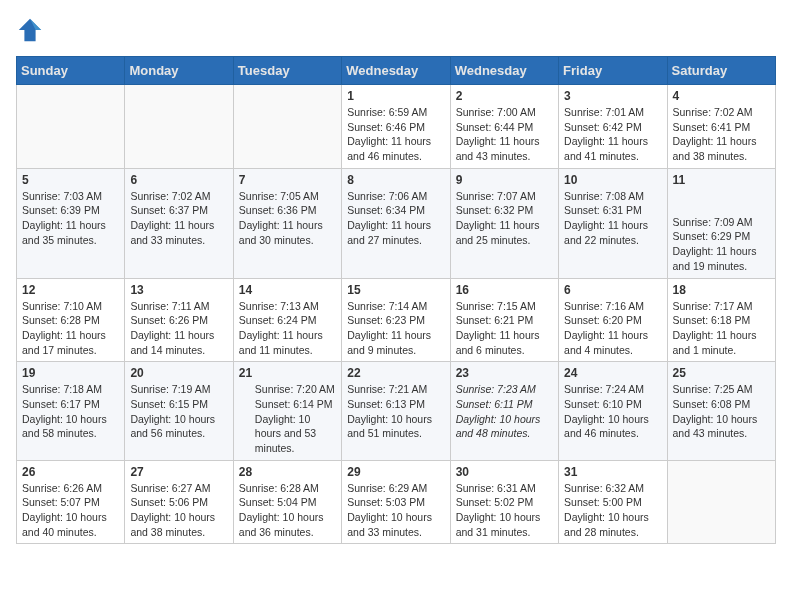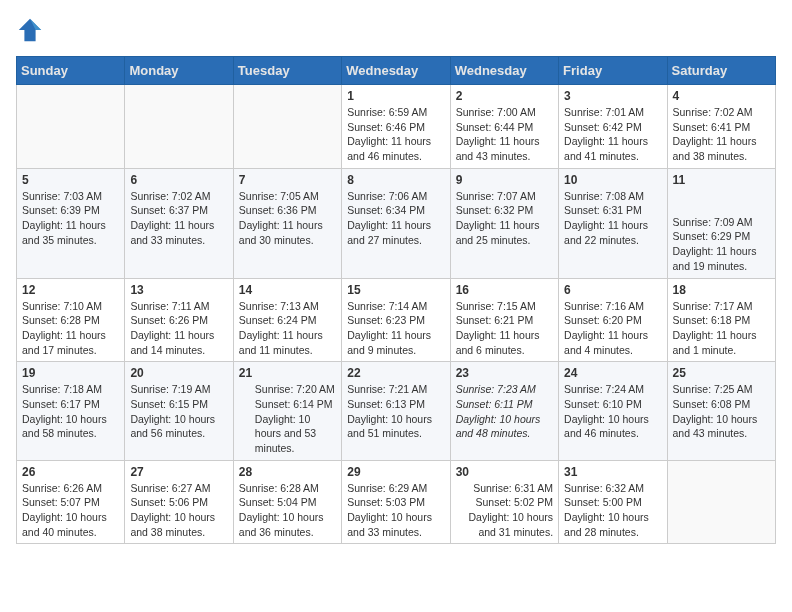--- a/index.html
+++ b/index.html
@@ -300,21 +300,21 @@
 Daylight: 10 hours and 36 minutes.</div>
         </td>
         <td>
           <span class="day-number">29</span>
           <div class="day-info" style="white-space: pre-line;">Sunrise: 6:29 AM
 Sunset: 5:03 PM
 Daylight: 10 hours and 33 minutes.</div>
         </td>
         <td>
           <span class="day-number">30</span>
-          <div class="day-info" style="white-space: pre-line; text-align: right;">Sunrise: 6:31 AM
+          <div class="day-info" style="white-space: pre-line;">Sunrise: 6:31 AM
 Sunset: 5:02 PM
 Daylight: 10 hours and 31 minutes.</div>
         </td>
         <td>
           <span class="day-number">31</span>
           <div class="day-info" style="white-space: pre-line;">Sunrise: 6:32 AM
 Sunset: 5:00 PM
 Daylight: 10 hours and 28 minutes.</div>
         </td>
         <td class="empty-cell"></td>

